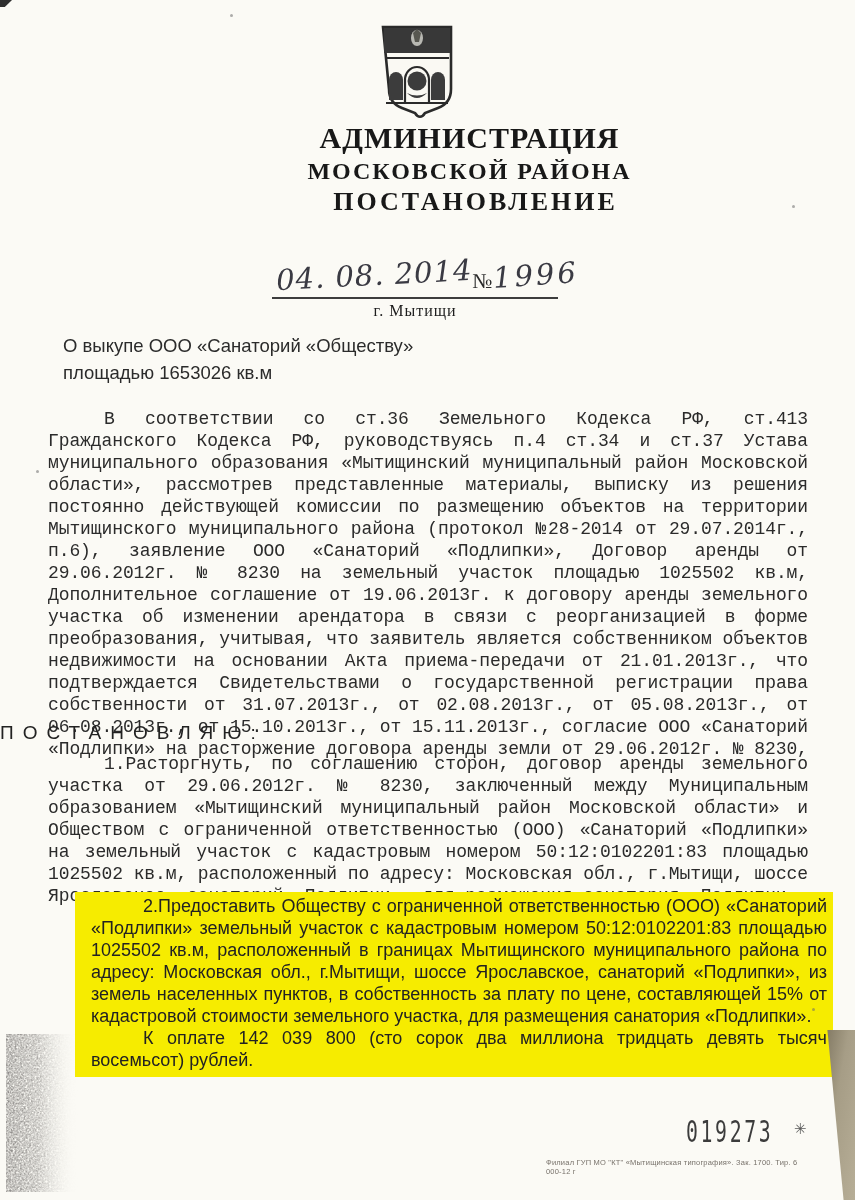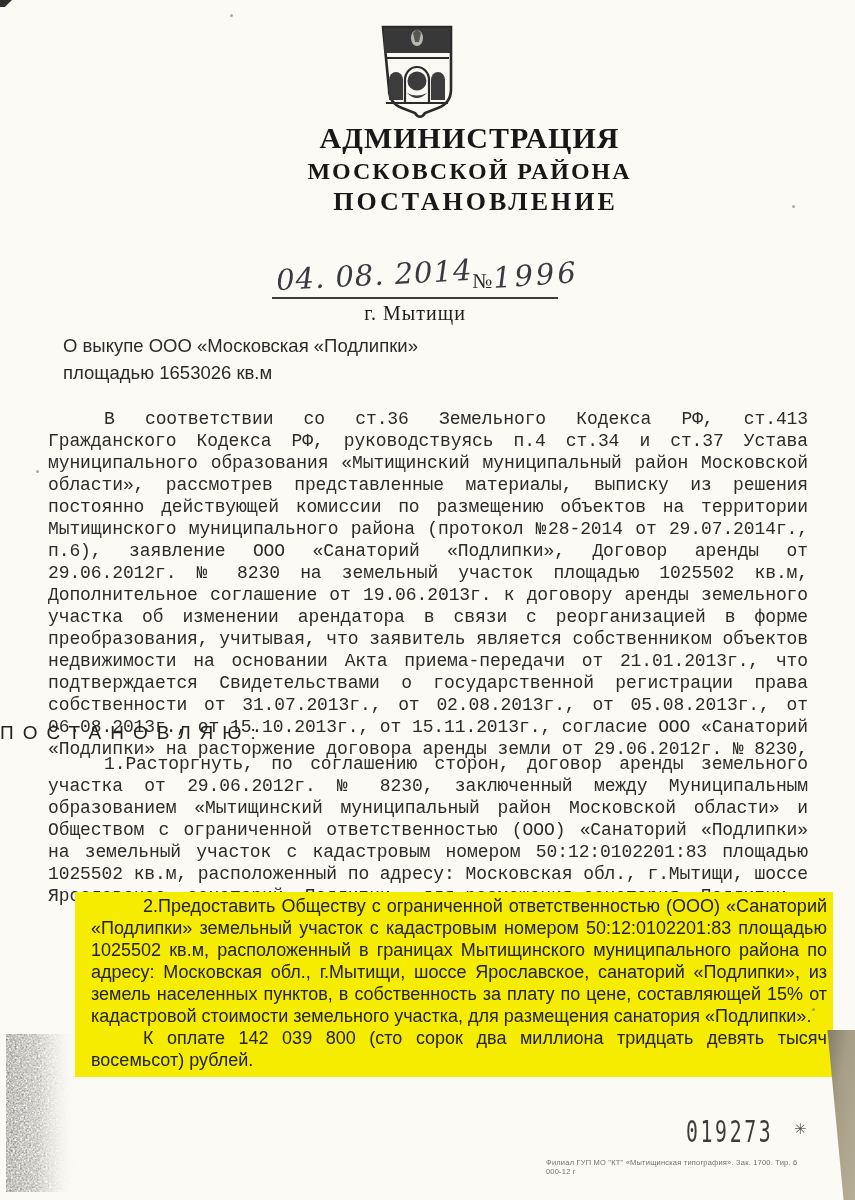--- a/index.html
+++ b/index.html
@@ -18,21 +18,21 @@
   .h-line3{font-size:24px;font-weight:600;letter-spacing:2px;line-height:28px;margin-top:3px;}
   .h-line4{font-size:26px;font-weight:700;letter-spacing:3px;line-height:32px;margin-top:1px;margin-left:12px;}
   
   .dateblock{position:absolute;top:258px;left:272px;width:286px;text-align:center;}
   .dateline{display:flex;justify-content:space-between;align-items:baseline;
     border-bottom:2px solid #3d3d3d;padding:0 4px 1px 4px;height:38px;}
   .hand{font-family:"DejaVu Serif",serif;font-style:italic;font-size:29px;
     color:#3a3a43;letter-spacing:1px;display:inline-block;transform:rotate(-3deg);white-space:nowrap;}
   .hand.num{transform:rotate(-4deg);letter-spacing:3px;}
   .numsign{font-family:"Liberation Serif",serif;font-size:21px;color:#2a2a2a;align-self:flex-end;padding-bottom:2px;}
-  .city{font-family:"Liberation Serif",serif;font-size:20px;color:#1d1d1d;margin-top:3px;letter-spacing:1px;}
+  .city{font-family:"Liberation Serif",serif;font-size:16px;color:#1d1d1d;margin-top:3px;letter-spacing:1px;}
   
   .subject{position:absolute;top:332px;left:63px;font-size:18.5px;line-height:27px;}
   .para{position:absolute;left:48px;width:760px;font-size:18px;line-height:22px;
     text-align:justify;text-indent:56px;margin:0;letter-spacing:-0.1px;font-family:Liberation Mono, monospace;}
   .preamble{top:408px;}
   .resolve{position:absolute;top:722px;left:0;width:100%;
     font-size:19px;letter-spacing:9px;color:#222;}
   .item1{top:753px;}
   .highlight-block{position:absolute;top:892px;left:75px;width:758px;
     background:#f6ec00;padding:3px 6px 6px 5px;box-sizing:border-box;}
@@ -81,21 +81,21 @@
   <div class="dateblock">
     <div class="dateline">
       <span class="hand">04. 08. 2014</span>
       <span class="numsign">№</span>
       <span class="hand num">1996</span>
     </div>
     <div class="city">г. Мытищи</div>
   </div>
 
   <div class="subject">
-    <div>О выкупе ООО «Московская «Подлипки»</div>
+    <div>О выкупе ООО «Санаторий «Обществу»</div>
     <div>площадью 1653026 кв.м</div>
   </div>
 
   <p class="para preamble">В соответствии со ст.36 Земельного Кодекса РФ, ст.413 Гражданского Кодекса РФ, руководствуясь п.4 ст.34 и ст.37 Устава муниципального образования «Мытищинский муниципальный район Московской области», рассмотрев представленные материалы, выписку из решения постоянно действующей комиссии по размещению объектов на территории Мытищинского муниципального района (протокол №28-2014 от 29.07.2014г., п.6), заявление ООО «Санаторий «Подлипки», Договор аренды от 29.06.2012г. № 8230 на земельный участок площадью 1025502 кв.м, Дополнительное соглашение от 19.06.2013г. к договору аренды земельного участка об изменении арендатора в связи с реорганизацией в форме преобразования, учитывая, что заявитель является собственником объектов недвижимости на основании Акта приема-передачи от 21.01.2013г., что подтверждается Свидетельствами о государственной регистрации права собственности от 31.07.2013г., от 02.08.2013г., от 05.08.2013г., от 06.08.2013г., от 15.10.2013г., от 15.11.2013г., согласие ООО «Санаторий «Подлипки» на расторжение договора аренды земли от 29.06.2012г. № 8230,</p>
 
   <div class="resolve">ПОСТАНОВЛЯЮ:</div>
 
   <p class="para item1">1.Расторгнуть, по соглашению сторон, договор аренды земельного участка от 29.06.2012г. № 8230, заключенный между Муниципальным образованием «Мытищинский муниципальный район Московской области» и Обществом с ограниченной ответственностью (ООО) «Санаторий «Подлипки» на земельный участок  с кадастровым номером 50:12:0102201:83 площадью 1025502 кв.м, расположенный по адресу: Московская обл., г.Мытищи, шоссе Ярославское, санаторий «Подлипки», для размещения санатория «Подлипки».</p>
 
   <div class="highlight-block" style="background: rgb(246, 236, 0); padding-left: 16px;">

